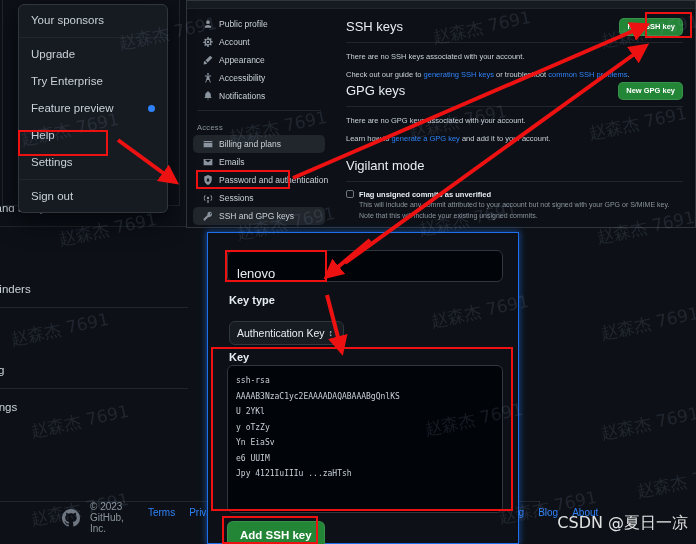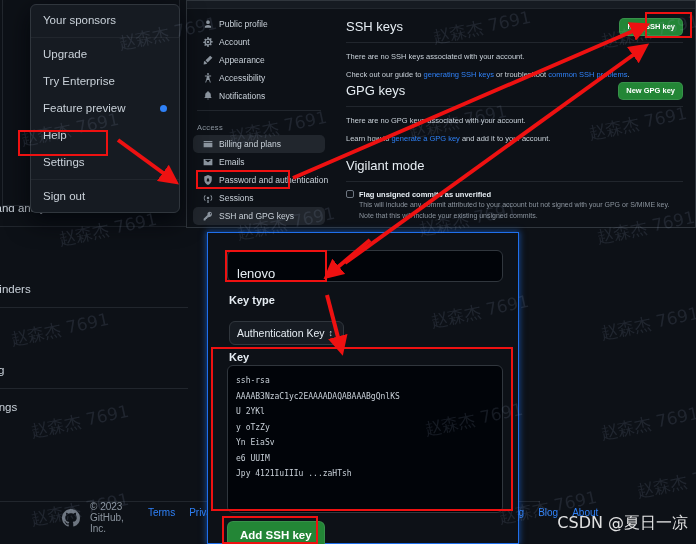--- a/index.html
+++ b/index.html
@@ -135,21 +135,21 @@
   .cbx {
     width: 8px; height: 8px; flex: none; margin-top: 1px;
     background: #0d1117; border: 1px solid #6e7681; border-radius: 2px;
   }
   .vig-label { font-size: 7.5px; font-weight: bold; color: #e6edf3; line-height: 11px; }
   .vig-note { font-size: 7px; color: #8b949e; line-height: 10.5px; }
 
   
   .dropdown {
     position: absolute;
-    left: 30px; top: 4px;
+    left: 18px; top: 4px;
     width: 150px;
     background: #161b22;
     border: 1px solid #30363d;
     border-radius: 6px;
     box-shadow: 0 8px 24px rgba(1,4,9,0.8);
     z-index: 30;
     padding: 2px 0;
     font-size: 11.5px;
     color: #c9d1d9;
   }

